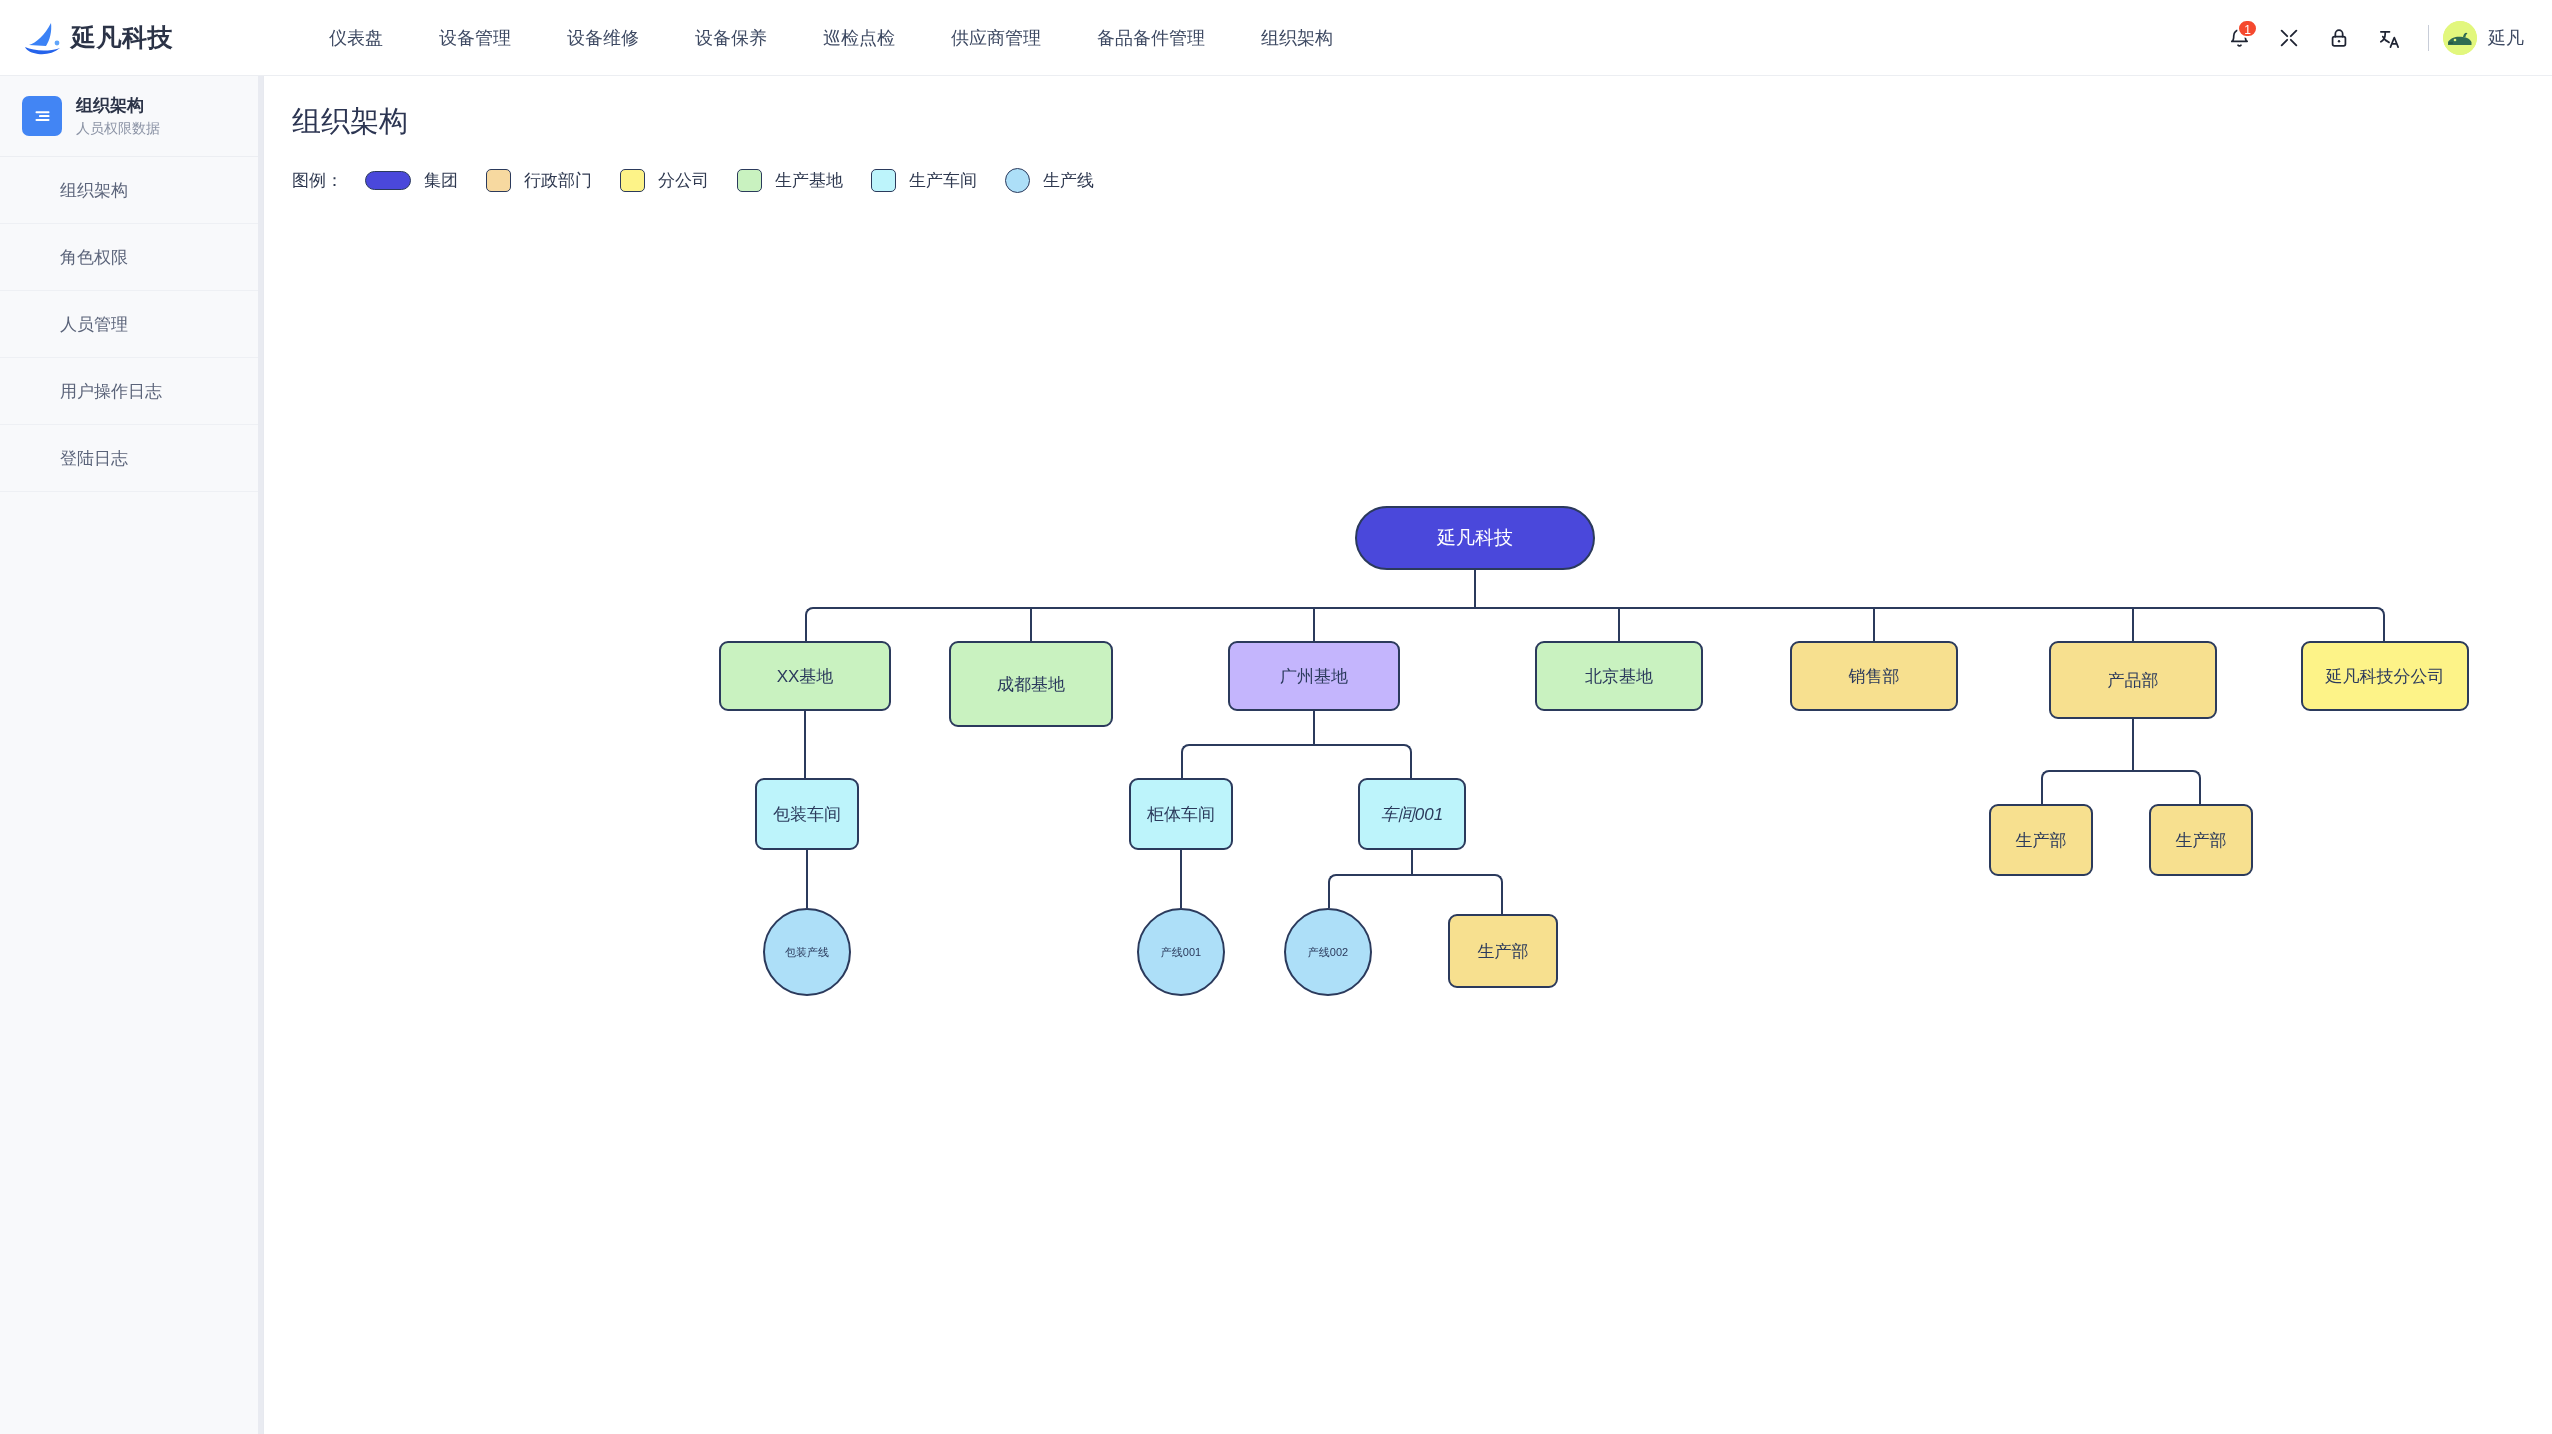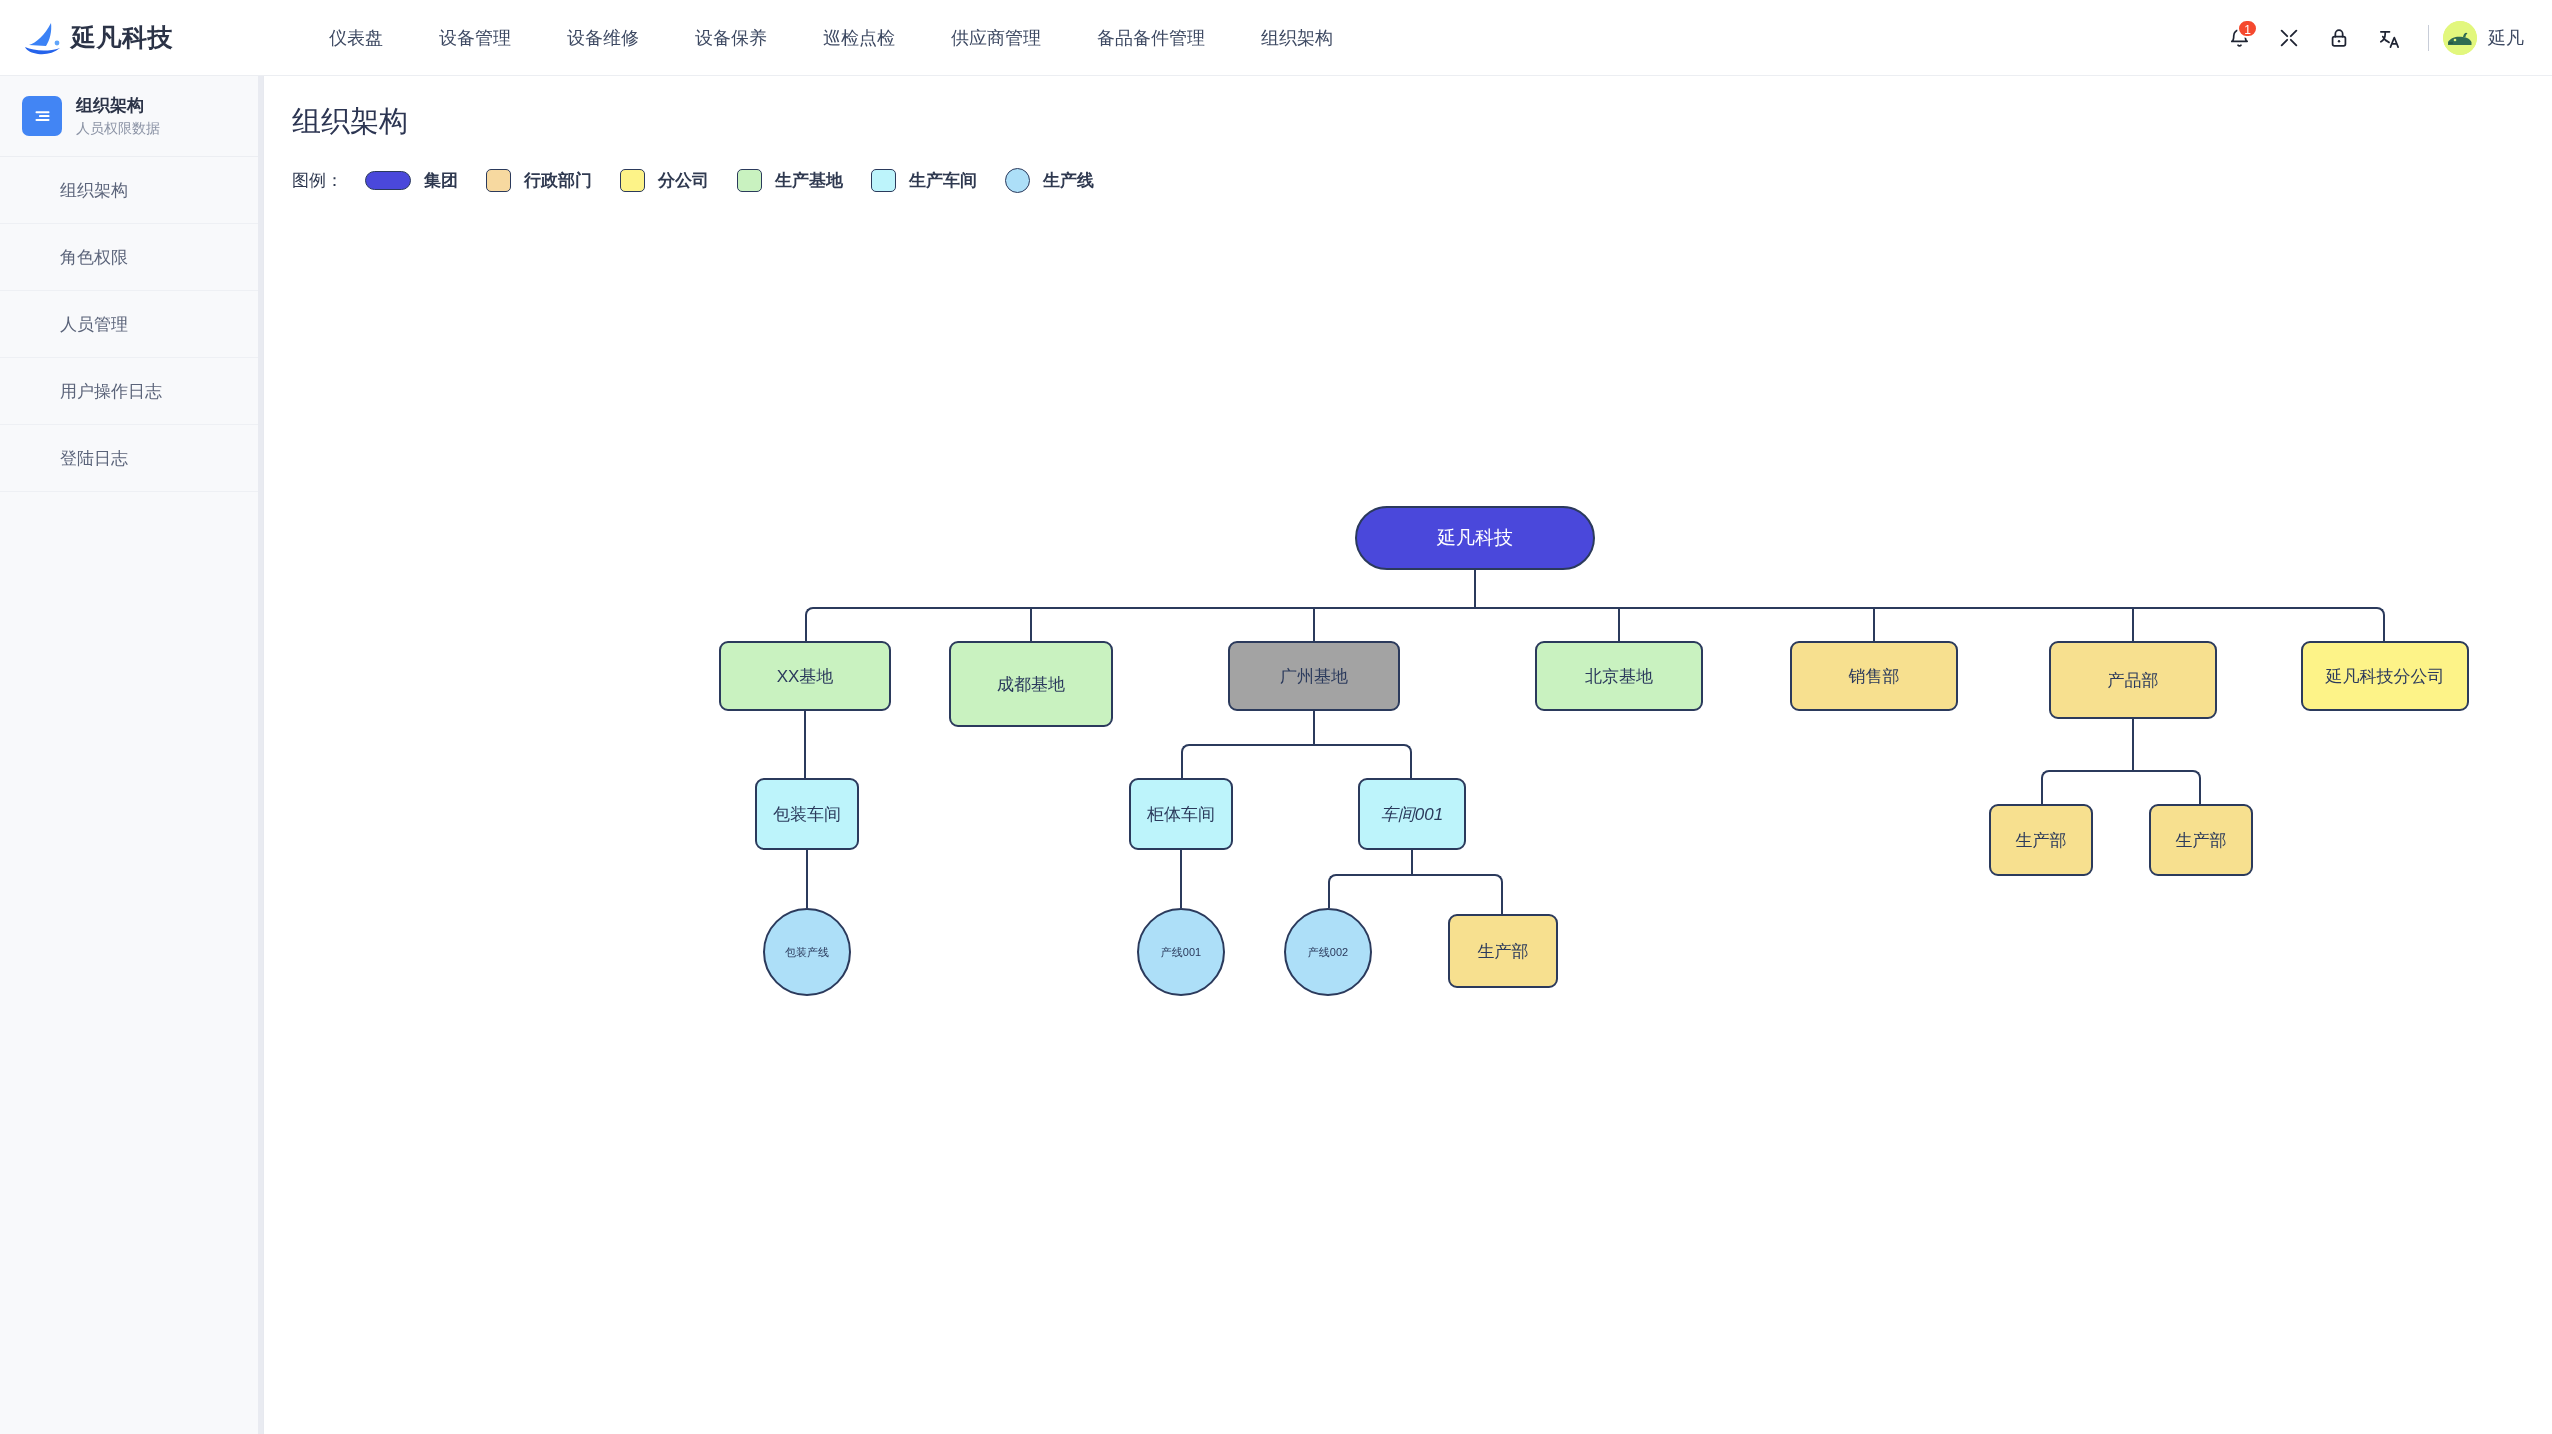--- a/index.html
+++ b/index.html
@@ -112,21 +112,21 @@
   .legend {
     display: flex; align-items: center;
     padding: 26px 0 0 27px; gap: 0;
   }
   .legend-label { font-size: 17px; color: #2f3950; margin-right: 22px; }
   .legend-item { display: flex; align-items: center; margin-right: 28px; }
   .sw { border: 1.6px solid #2b3a5c; flex: none; }
   .sw-pill { width: 46px; height: 19px; border-radius: 10px; }
   .sw-rect { width: 25px; height: 23px; border-radius: 5px; }
   .sw-ellipse { width: 25px; height: 25px; border-radius: 50%; }
-  .legend-text { font-size: 17px; color: #2f3950; margin-left: 13px; white-space: nowrap; font-weight: bold; }
+  .legend-text { font-size: 17px; color: #2f3950; margin-left: 13px; white-space: nowrap; }
 
   
   .chart { position: absolute; left: 0; top: 0; width: 2287px; height: 1100px; }
   .node {
     position: absolute;
     border: 2px solid #2b3a5c;
     display: flex; align-items: center; justify-content: center;
     text-align: center;
     font-size: 17px; color: #2b3a5c;
     box-sizing: border-box;
@@ -293,21 +293,21 @@
       <div class="edge" style="left: 915px; top: 774px; width: 2px; height: 58px; background: rgb(43, 58, 92);"></div>
       <div class="edge" style="left: 1146px; top: 774px; width: 2px; height: 26px; background: rgb(43, 58, 92);"></div>
       <div class="edge" style="left: 1071px; top: 798px; width: 159px; height: 2px; background: rgb(43, 58, 92);"></div>
       <div style="position: absolute; width: 8px; height: 8px; left: 1063px; top: 798px; border-color: rgb(43, 58, 92); border-style: solid; border-width: 2px 0px 0px 2px; border-top-left-radius: 8px;"></div>
       <div class="edge" style="left: 1063px; top: 806px; width: 2px; height: 26px; background: rgb(43, 58, 92);"></div>
       <div style="position: absolute; width: 8px; height: 8px; left: 1230px; top: 798px; border-color: rgb(43, 58, 92); border-style: solid; border-width: 2px 2px 0px 0px; border-top-right-radius: 8px;"></div>
       <div class="edge" style="left: 1236px; top: 806px; width: 2px; height: 32px; background: rgb(43, 58, 92);"></div>
       <div class="node root" style="left: 1090px; top: 430px; width: 240px; height: 64px; background: rgb(74, 72, 219);">延凡科技</div>
       <div class="node rect" style="left: 454px; top: 565px; width: 172px; height: 70px; background: rgb(201, 242, 192);">XX基地</div>
       <div class="node rect" style="left: 684px; top: 565px; width: 164px; height: 86px; background: rgb(201, 242, 192);">成都基地</div>
-      <div class="node rect" style="left: 963px; top: 565px; width: 172px; height: 70px; background: #a3a3a3;">广州基地</div>
+      <div class="node rect" style="left: 963px; top: 565px; width: 172px; height: 70px; background: #c4b5fd;">广州基地</div>
       <div class="node rect" style="left: 1270px; top: 565px; width: 168px; height: 70px; background: rgb(201, 242, 192);">北京基地</div>
       <div class="node rect" style="left: 1525px; top: 565px; width: 168px; height: 70px; background: rgb(247, 224, 143);">销售部</div>
       <div class="node rect" style="left: 1784px; top: 565px; width: 168px; height: 78px; background: rgb(247, 224, 143);">产品部</div>
       <div class="node rect" style="left: 2036px; top: 565px; width: 168px; height: 70px; background: rgb(253, 243, 136);">延凡科技分公司</div>
       <div class="node rect" style="left: 490px; top: 702px; width: 104px; height: 72px; background: rgb(189, 244, 251);">包装车间</div>
       <div class="node rect" style="left: 864px; top: 702px; width: 104px; height: 72px; background: rgb(189, 244, 251);">柜体车间</div>
       <div class="node rect" style="left: 1093px; top: 702px; width: 108px; height: 72px; background: rgb(189, 244, 251); font-style: italic;">车间001</div>
       <div class="node rect" style="left: 1724px; top: 728px; width: 104px; height: 72px; background: rgb(247, 224, 143);">生产部</div>
       <div class="node rect" style="left: 1884px; top: 728px; width: 104px; height: 72px; background: rgb(247, 224, 143);">生产部</div>
       <div class="node ellipse" style="left: 498px; top: 832px; width: 88px; height: 88px; background: rgb(173, 223, 248);">包装产线</div>

